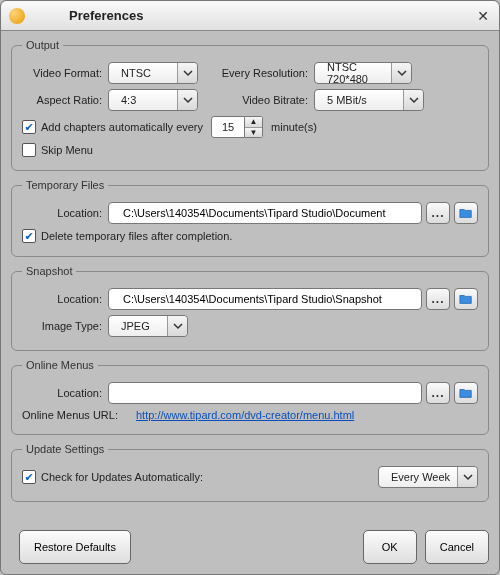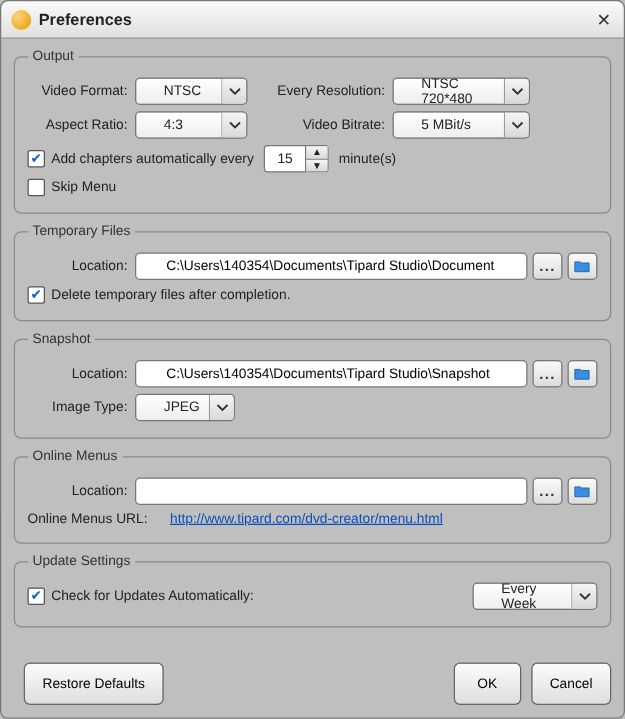--- a/index.html
+++ b/index.html
@@ -1,29 +1,29 @@
 <!DOCTYPE html>
 <html><head>
 <meta charset="utf-8">
 <style>
   * { box-sizing: border-box; font-family: Arial, sans-serif; }
   body { margin: 0; background: #bfbfbf; width: 500px; height: 575px; overflow: hidden; }
   .window { width: 500px; height: 575px; background: #bfbfbf; border: 1px solid #777; border-radius: 6px; display: flex; flex-direction: column; }
-  .titlebar { height: 30px; background: linear-gradient(#fafafa,#e0e0e0); border-bottom: 1px solid #888; display: flex; align-items: center; padding: 0 8px; border-radius: 6px 6px 0 0; }
+  .titlebar { height: 30px; background: linear-gradient(#fafafa,#e0e0e0); border-bottom: 1px solid #888; display: flex; align-items: center; padding: 0 8px; border-radius: 6px 6px 0 0; gap: 38px; }
   .titlebar .icon { width: 16px; height: 16px; border-radius: 50%; background: radial-gradient(circle at 30% 30%, #ffd37a, #e69b00); margin-right: 6px; }
   .titlebar .title { font-size: 13px; font-weight: bold; color: #222; flex: 1; }
   .titlebar .close { width: 16px; height: 16px; display:flex; align-items:center; justify-content:center; font-size:14px; color:#333; cursor:pointer; }
   .content { flex:1; padding: 8px 10px 4px 10px; overflow:hidden; }
   fieldset { border: 1px solid #8a8a8a; border-radius: 6px; margin: 0 0 8px 0; padding: 6px 10px 8px 10px; background: #bfbfbf; }
   legend { font-size: 11px; color: #333; padding: 0 4px; }
   .row { display: flex; align-items: center; margin: 5px 0; font-size: 11px; color: #222; }
   .lbl { text-align: right; padding-right: 6px; white-space: nowrap; }
   .w1 { width: 86px; }
   .w2 { width: 104px; }
-  .select, .textin { height: 22px; background: linear-gradient(#ffffff,#eeeeee); border: 1px solid #777; border-radius: 4px; display:flex; align-items:center; padding: 0 22px; font-size: 11px; position:relative; }
+  .select, .textin { height: 22px; background: linear-gradient(#ffffff,#eeeeee); border: 1px solid #777; border-radius: 4px; display:flex; align-items:center; padding: 0 12px; font-size: 11px; position:relative; }
   .select { padding-right: 22px; }
   .select .arrow { position:absolute; right:0; top:0; bottom:0; width:20px; border-left:1px solid #999; display:flex; align-items:center; justify-content:center; background: linear-gradient(#f5f5f5,#d9d9d9); border-radius: 0 4px 4px 0; }
   .select .arrow svg { width:10px; height:10px; }
   .textin { background:#fff; }
   .textin input { border:none; outline:none; width:100%; font-size:11px; background:transparent; }
   .chk { width:14px; height:14px; border:1px solid #555; border-radius:2px; background:#fff; display:inline-flex; align-items:center; justify-content:center; margin-right:5px; font-size:11px; color:#0a63c9; flex-shrink:0; }
   .chk.checked::after { content:"✔"; font-size:11px; line-height:1; }
   .spinner { display:flex; align-items:center; }
   .spinner .num { width:34px; height:22px; background:#fff; border:1px solid #777; border-radius:3px 0 0 3px; display:flex; align-items:center; justify-content:center; font-size:11px;text-align:center; }
   .spinner .btns { width:18px; height:22px; border:1px solid #777; border-left:none; border-radius:0 3px 3px 0; display:flex; flex-direction:column; }
@@ -56,21 +56,21 @@
         <div class="lbl w1">Video Format:</div>
         <div class="select" style="width:90px">
           <span>NTSC</span>
           <span class="arrow">
               <svg viewBox="0 0 10 10">
                 <path d="M1 3 L5 7 L9 3" fill="none" stroke="#333" stroke-width="1.5"></path>
               </svg>
             </span>
         </div>
         <div class="lbl w2" style="margin-left:12px">Every Resolution:</div>
-        <div class="select" style="width:110px">
+        <div class="select" style="width:98px">
           <span>NTSC 720*480</span>
           <span class="arrow">
               <svg viewBox="0 0 10 10">
                 <path d="M1 3 L5 7 L9 3" fill="none" stroke="#333" stroke-width="1.5"></path>
               </svg>
             </span>
         </div>
       </div>
       <div class="row">
         <div class="lbl w1">Aspect Ratio:</div>

